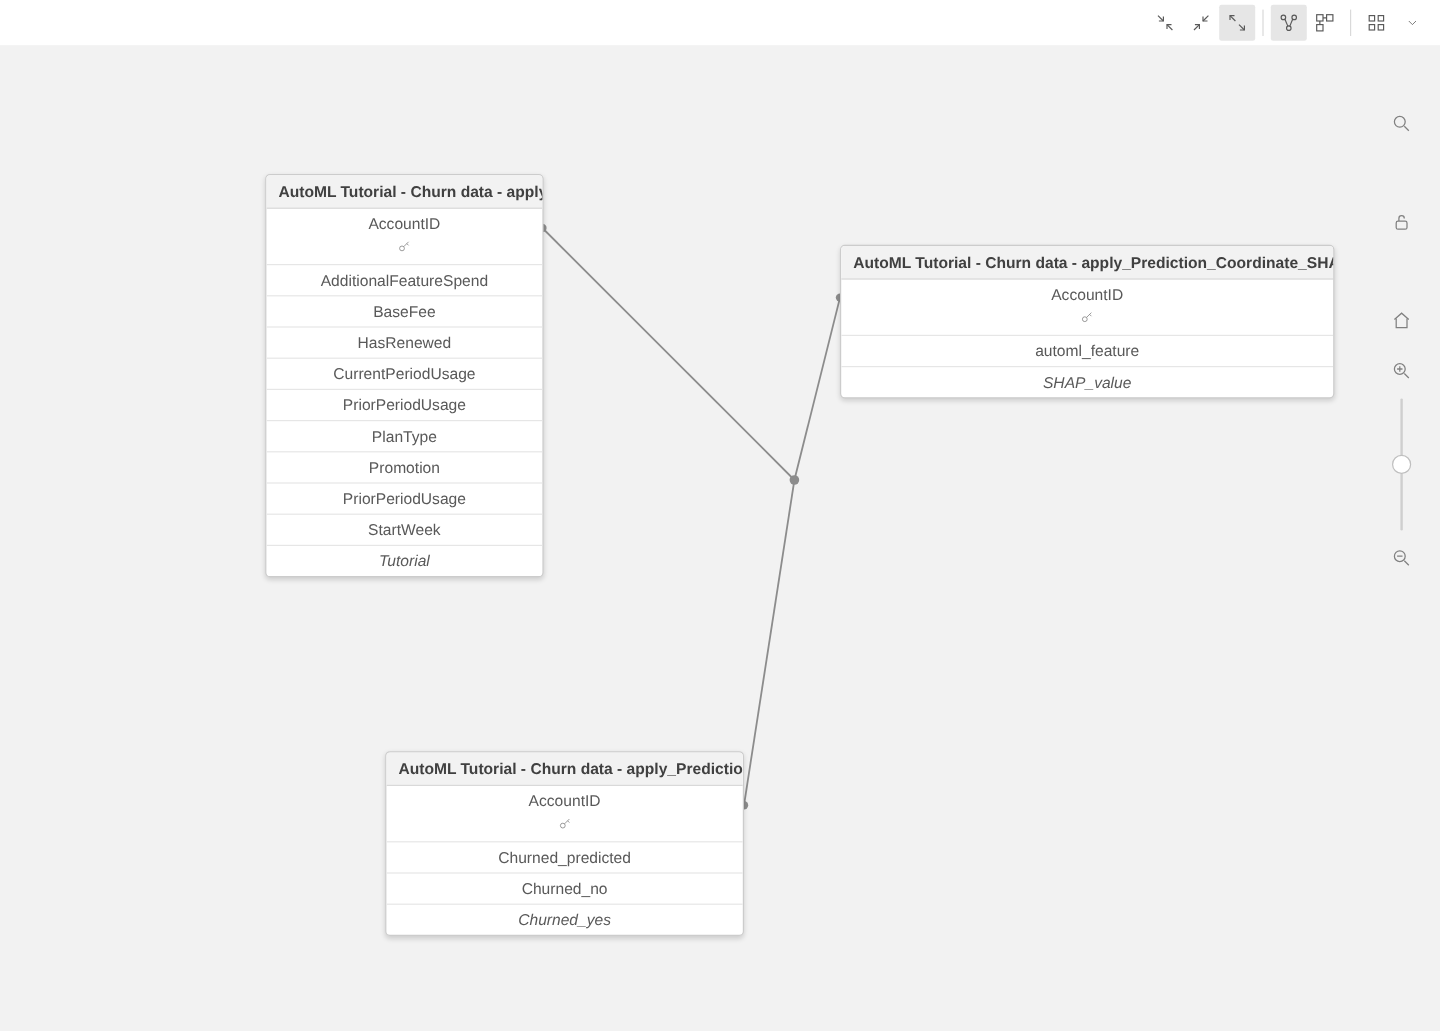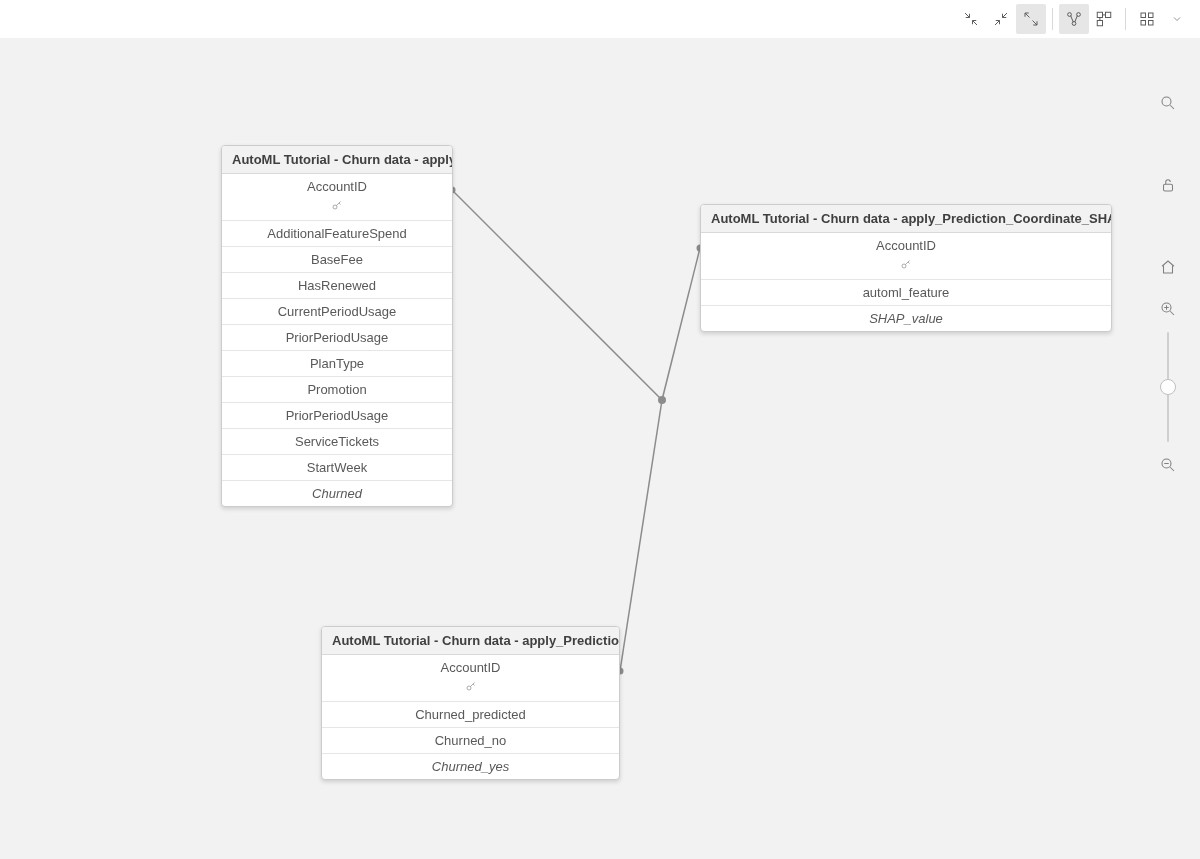--- a/index.html
+++ b/index.html
@@ -299,27 +299,24 @@
         <div class="field">
           <span>PlanType</span>
         </div>
         <div class="field">
           <span>Promotion</span>
         </div>
         <div class="field">
           <span>PriorPeriodUsage</span>
         </div>
         <div class="field">
-          <span>ServiceTickets</span>
-        </div>
-        <div class="field">
           <span>StartWeek</span>
         </div>
         <div class="field">
-          <span>Churned</span>
+          <span>Tutorial</span>
         </div>
       </div>
       <div class="table-box" style="left: 700px; top: 166px; width: 410px;">
         <div class="header">AutoML Tutorial - Churn data - apply_Prediction_Coordinate_SHAP</div>
         <div class="field">
           <span>AccountID</span>
           <span class="key-icon"><svg viewBox="0 0 24 24">
               <circle cx="8" cy="14" r="4"></circle>
               <line x1="11" y1="11" x2="19" y2="3"></line>
               <line x1="16" y1="6" x2="19" y2="9"></line>

